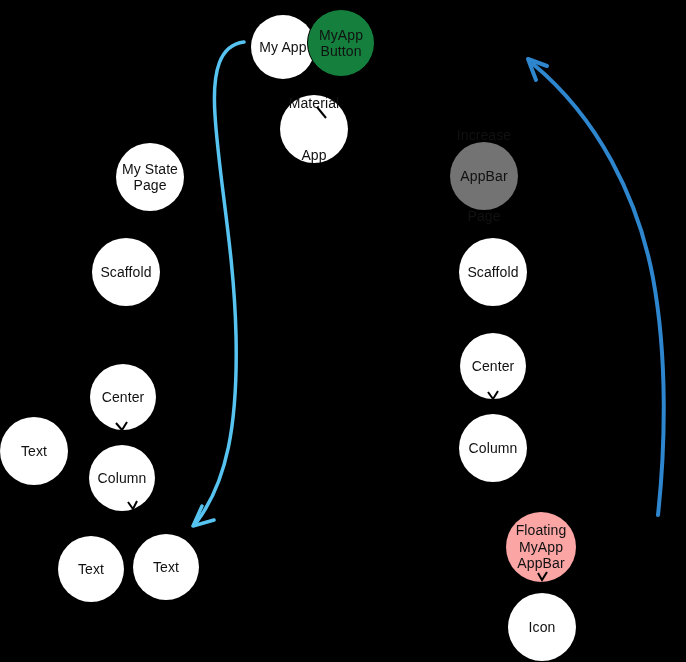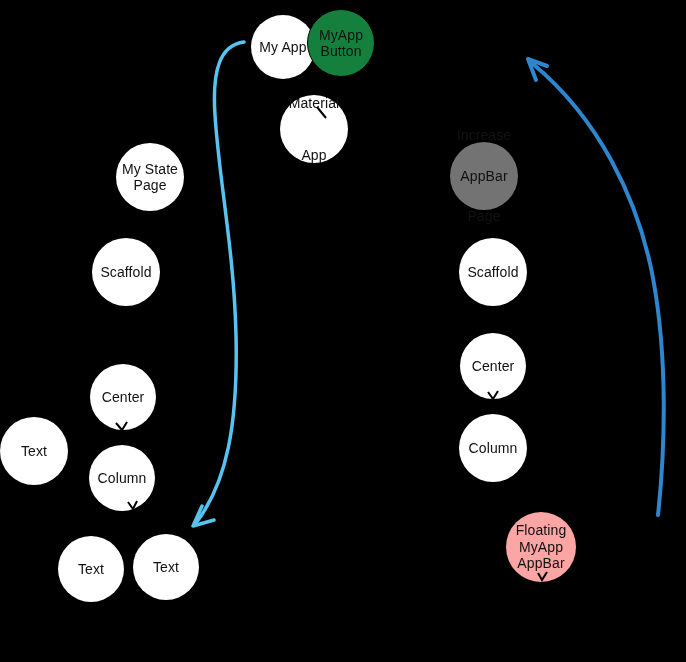--- a/index.html
+++ b/index.html
@@ -89,20 +89,23 @@
       <span>Center</span>
     </div>
     <div class="node" style="left: 459px; top: 414px; width: 68px; height: 68px; background: rgb(255, 255, 255); color: rgb(17, 17, 17);">
       <span>Column</span>
     </div>
     <div class="node" style="left: 506px; top: 512px; width: 70px; height: 70px; background: #fca5a5; color: rgb(17, 17, 17);">
       <span>Floating</span>
       <span>MyApp</span>
       <span>AppBar</span>
     </div>
+    <div class="node" style="left: 508px; top: 593px; width: 68px; height: 68px; background: rgb(255, 255, 255); color: rgb(17, 17, 17);">
+      <span>Icon</span>
+    </div>
     <svg class="overlay" width="686" height="662" viewBox="0 0 686 662">
       <path d="M 244 42 C 220 45 212 70 215 115 C 219 180 234 250 236 335 C 238 425 227 482 196 523" fill="none" stroke="#57c3f0" stroke-width="3.5" stroke-linecap="round"></path>
       <path d="M 202 506 L 193 526 L 214 520" fill="none" stroke="#57c3f0" stroke-width="3.5" stroke-linecap="round" stroke-linejoin="round"></path>
       <path d="M 658 515 C 665 450 668 360 653 278 C 638 198 598 118 533 64" fill="none" stroke="#2e86ce" stroke-width="4" stroke-linecap="round"></path>
       <path d="M 547 66 L 528 59 L 536 80" fill="none" stroke="#2e86ce" stroke-width="4" stroke-linecap="round" stroke-linejoin="round"></path>
       <path d="M 317 107 L 326 118" fill="none" stroke="#000000" stroke-width="2"></path>
       <path d="M 116 423 L 122 430 L 127 422" fill="none" stroke="#000000" stroke-width="2"></path>
       <path d="M 128 502 L 133 509 L 137 501" fill="none" stroke="#000000" stroke-width="2"></path>
       <path d="M 488 392 L 493 399 L 498 391" fill="none" stroke="#000000" stroke-width="2"></path>
       <path d="M 538 573 L 542 580 L 547 572" fill="none" stroke="#000000" stroke-width="2"></path>

